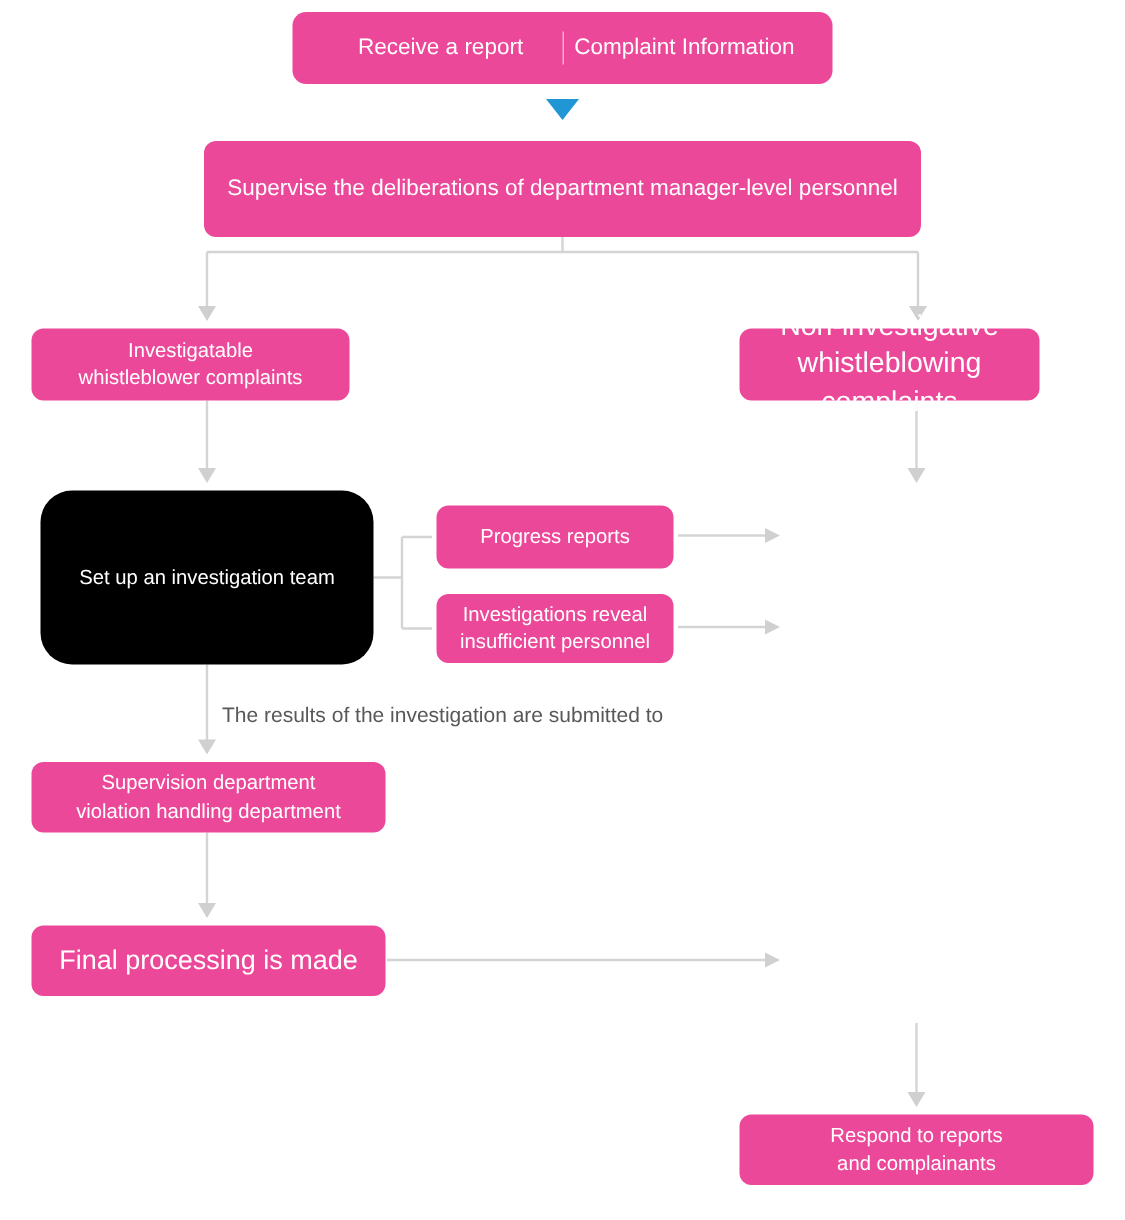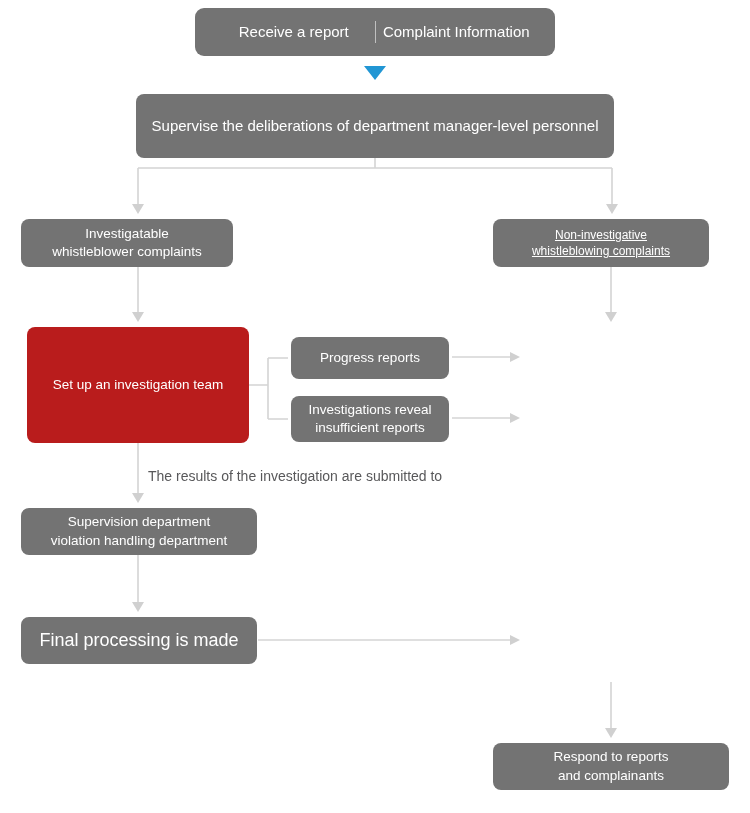--- a/index.html
+++ b/index.html
@@ -19,30 +19,31 @@
   }
   .node {
     position: absolute;
     box-sizing: border-box;
     display: flex;
     align-items: center;
     justify-content: center;
     text-align: center;
     color: #ffffff;
     border-radius: 8px;
-    background: #737373;
+    background: #ec4899;
     line-height: 1.35;
     padding: 4px 8px;
   }
   .node .lbl {
     display: block;
     white-space: pre-line;
   }
   .node.dark {
-    background: #b91c1c;
+    background: #000000;
+    border-radius: 21px;
   }
   
   #node-receive {
     left: 195px;
     top: 8px;
     width: 360px;
     height: 48px;
     border-radius: 9px;
     font-size: 15px;
     justify-content: space-around;
@@ -68,24 +69,23 @@
   #node-investigatable {
     left: 21px;
     top: 219px;
     width: 212px;
     height: 48px;
     font-size: 13.5px;
   }
   #node-noninvestigative {
     left: 493px;
     top: 219px;
-    width: 216px;
+    width: 200px;
     height: 48px;
-    font-size: 12px;
-    text-decoration: underline;
+    font-size: 19px;
   }
   #node-team {
     left: 27px;
     top: 327px;
     width: 222px;
     height: 116px;
     font-size: 13.5px;
   }
   #node-progress {
     left: 291px;
@@ -224,21 +224,21 @@
   <div class="node dark" id="node-team">
     <span class="lbl">Set up an investigation team</span>
   </div>
 
   <div class="node" id="node-progress">
     <span class="lbl">Progress reports</span>
   </div>
 
   <div class="node" id="node-insufficient">
     <span class="lbl">Investigations reveal
-insufficient reports</span>
+insufficient personnel</span>
   </div>
 
 
   <div class="node" id="node-supervision-dept">
     <span class="lbl">Supervision department
 violation handling department</span>
   </div>
 
   <div class="node" id="node-final">
     <span class="lbl">Final processing is made</span>

